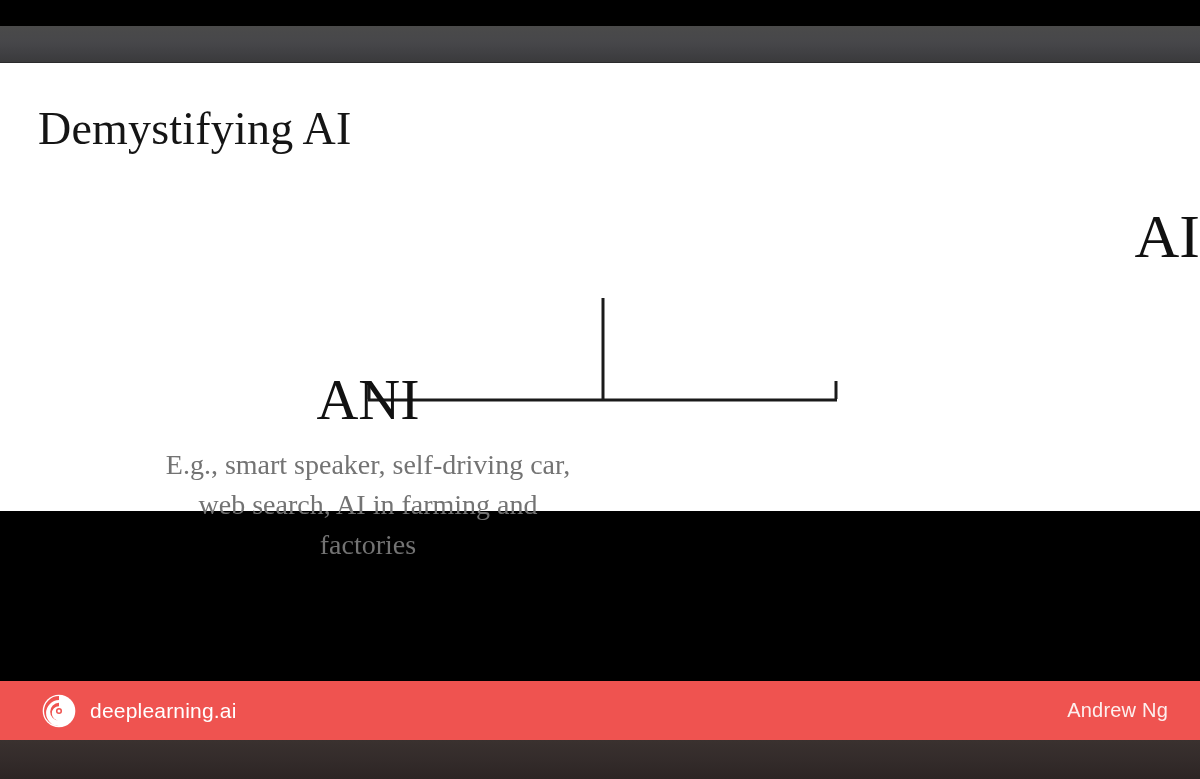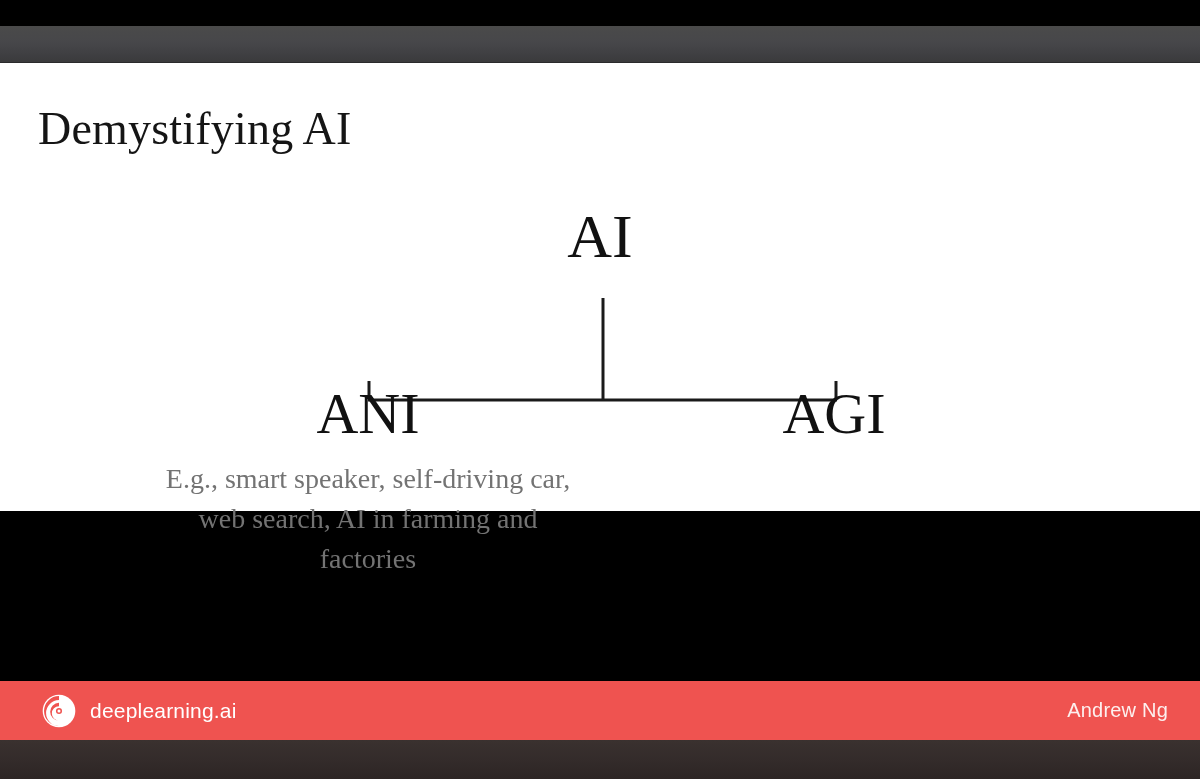--- a/index.html
+++ b/index.html
@@ -68,39 +68,39 @@
     top: 0;
     width: 1200px;
     height: 618px;
   }
 
   .node-root {
     position: absolute;
     left: 0;
     top: 142px;
     width: 1200px;
-    text-align: center;
+    text-align: right;
     font-family: "Liberation Serif", serif;
     font-size: 62px;
     line-height: 1;
     color: #111111;
   }
 
   .connector-svg {
     position: absolute;
     left: 0;
     top: 0;
     width: 1200px;
     height: 618px;
     pointer-events: none;
   }
 
   .branch {
     position: absolute;
-    top: 322px;
+    top: 308px;
     width: 500px;
   }
   .branch-left  { left: 118px; }
   .branch-right { left: 584px; }
 
   .branch-heading {
     text-align: center;
     font-family: "Liberation Serif", serif;
     font-size: 58px;
     line-height: 1;
@@ -200,21 +200,20 @@
         <line x1="369" y1="336" x2="369" y2="318" stroke="#1a1a1a" stroke-width="3"></line>
         <line x1="836" y1="336" x2="836" y2="318" stroke="#1a1a1a" stroke-width="3"></line>
       </svg>
 
       <div class="branch branch-left">
         <div class="branch-heading">ANI</div>
         <div class="branch-body">E.g., smart speaker, self-driving car, web search, AI in farming and factories</div>
       </div>
 
       <div class="branch branch-right">
-        <div class="branch-heading">AGI</div>
       </div>
 
     </div>
   </div>
 
   <div class="footer">
     <div class="footer-left">
       <svg class="footer-logo" viewBox="0 0 100 100" xmlns="http://www.w3.org/2000/svg">
         <circle cx="50" cy="50" r="48" fill="#ffffff"></circle>
         <path d="M50 6 A44 44 0 1 0 50 94 A38 38 0 1 1 50 18 Z" fill="#ef5350"></path>

